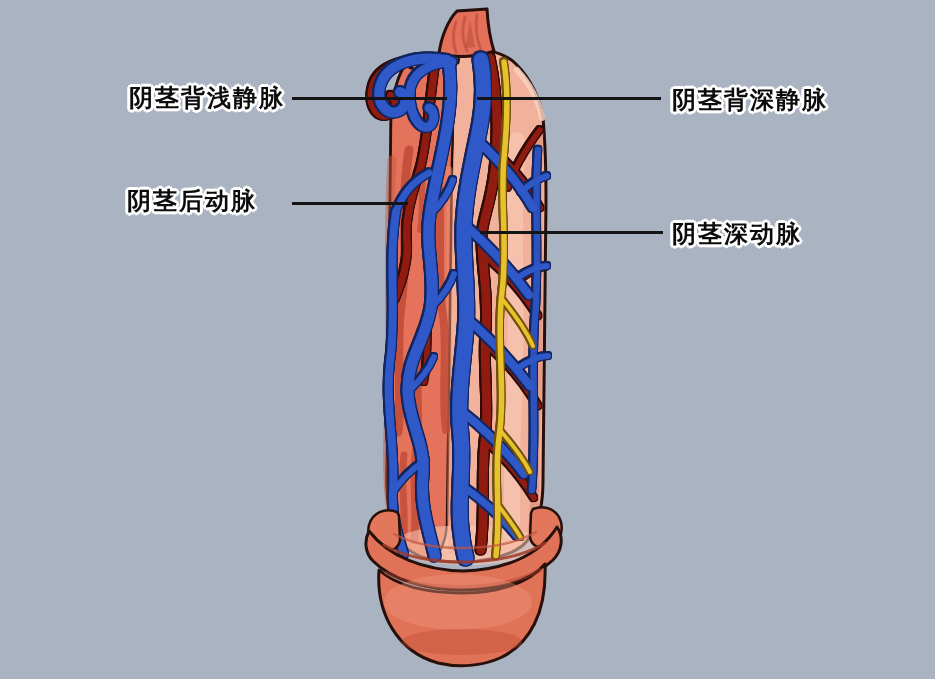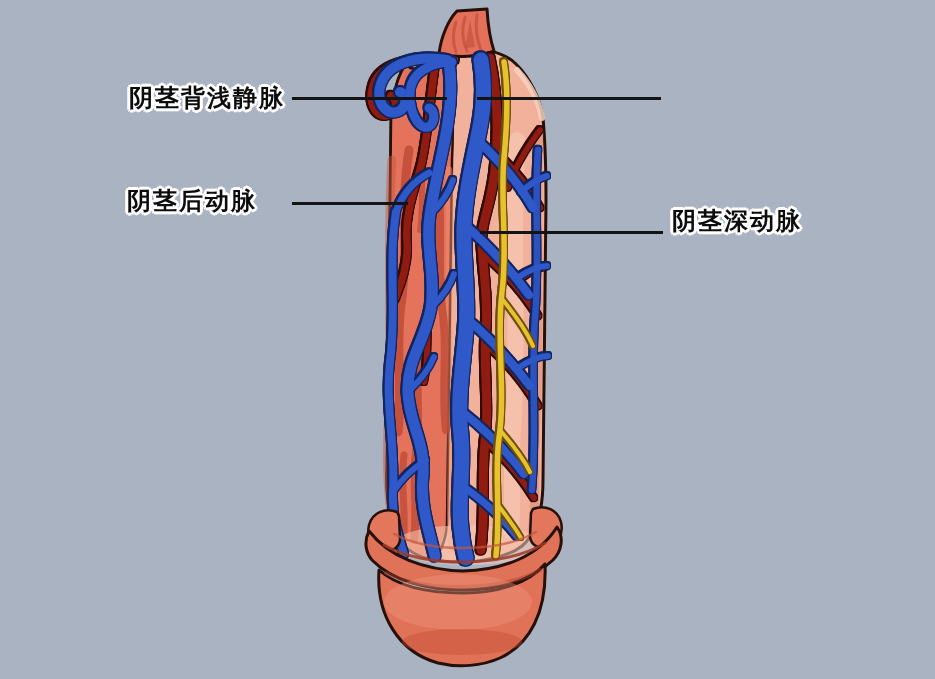--- a/index.html
+++ b/index.html
@@ -108,16 +108,17 @@
       <ellipse cx="462" cy="642" rx="60" ry="13" fill="#c14a35" opacity="0.4"></ellipse>
     </g>
   </svg>
 
   <div class="lead" style="left:292px;top:97px;width:155px;"></div>
   <div class="lead" style="left:477px;top:97px;width:184px;"></div>
   <div class="lead" style="left:292px;top:202px;width:116px;"></div>
   <div class="lead" style="left:480px;top:231px;width:183px;"></div>
 
   <div class="lbl right-align" style="right:650px;top:79px;">阴茎背浅静脉</div>
+  <div class="lbl" style="left:672px;top:81px;">阴茎背深静脉</div>
   <div class="lbl right-align" style="right:678px;top:182px;">阴茎后动脉</div>
-  <div class="lbl" style="left:672px;top:202px;">阴茎深动脉</div>
+  <div class="lbl" style="left:672px;top:215px;">阴茎深动脉</div>
 
 </div>
 
 </body></html>

